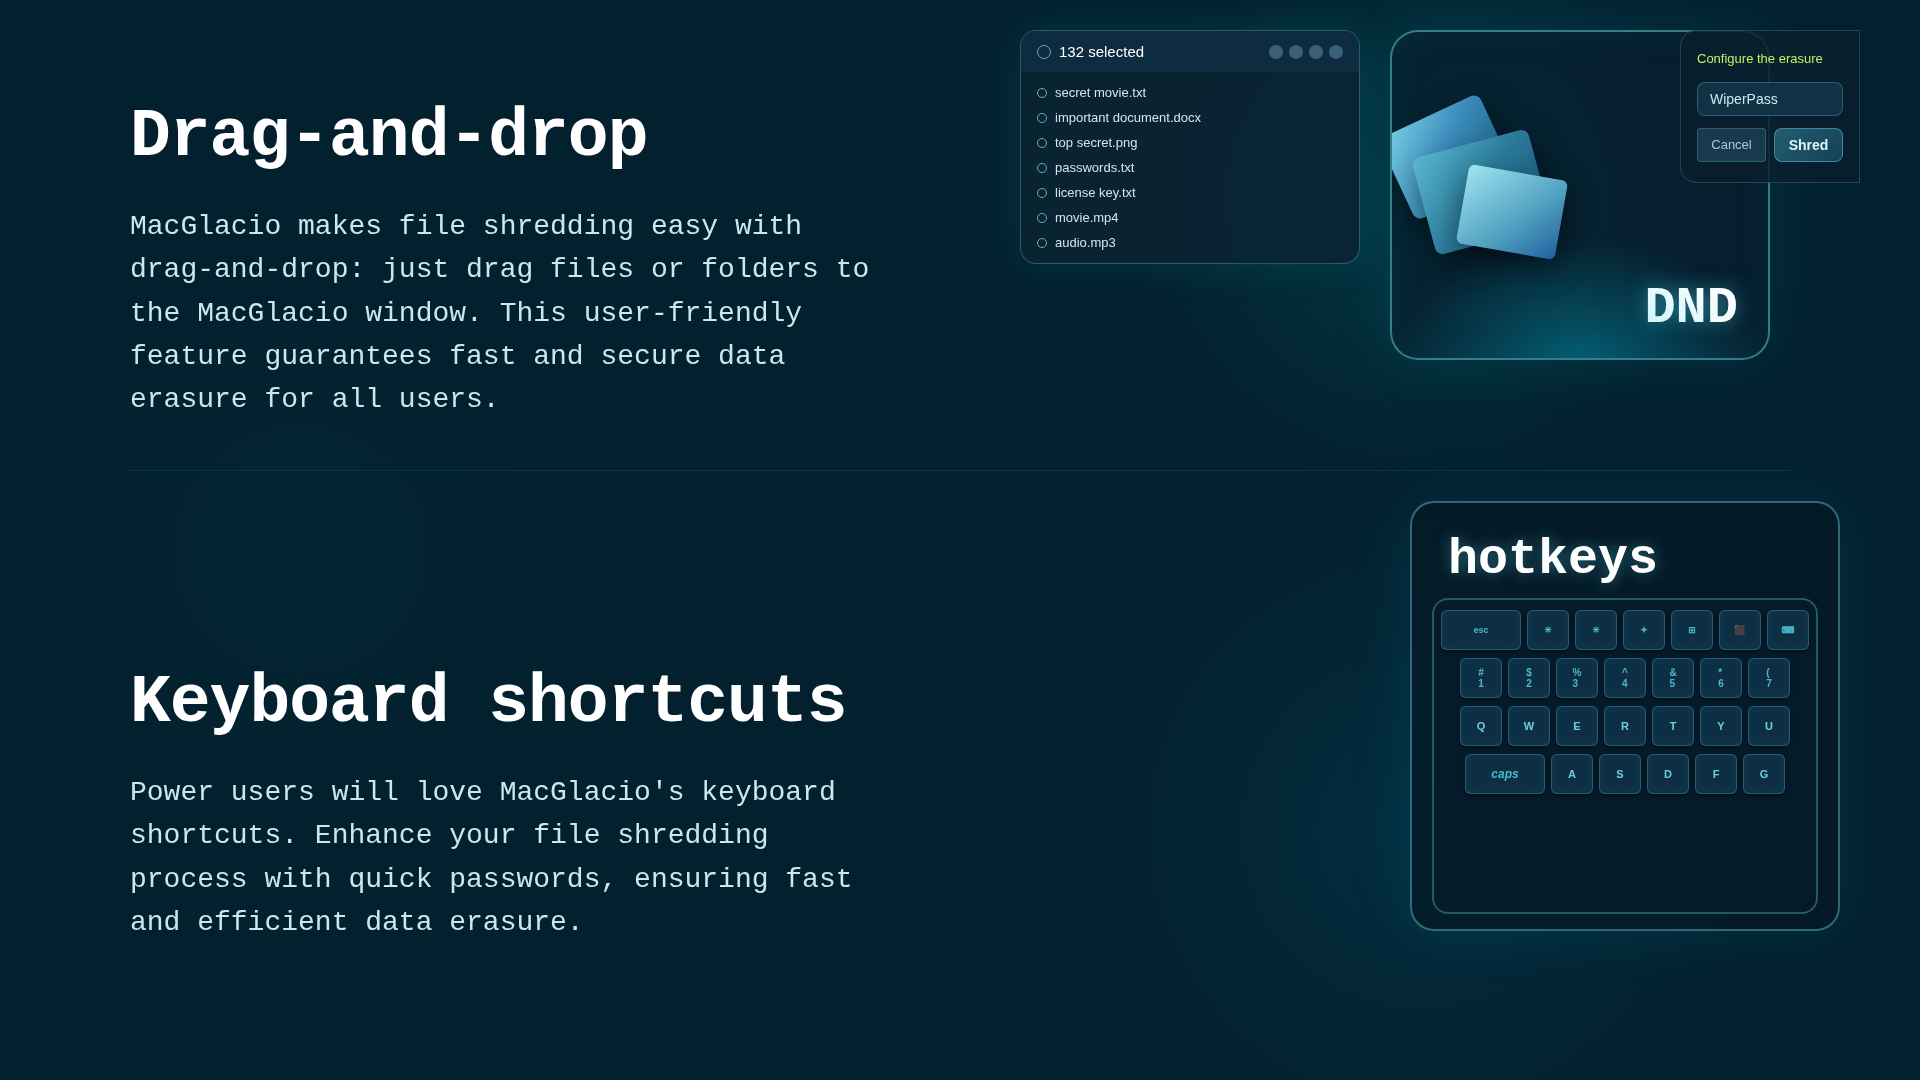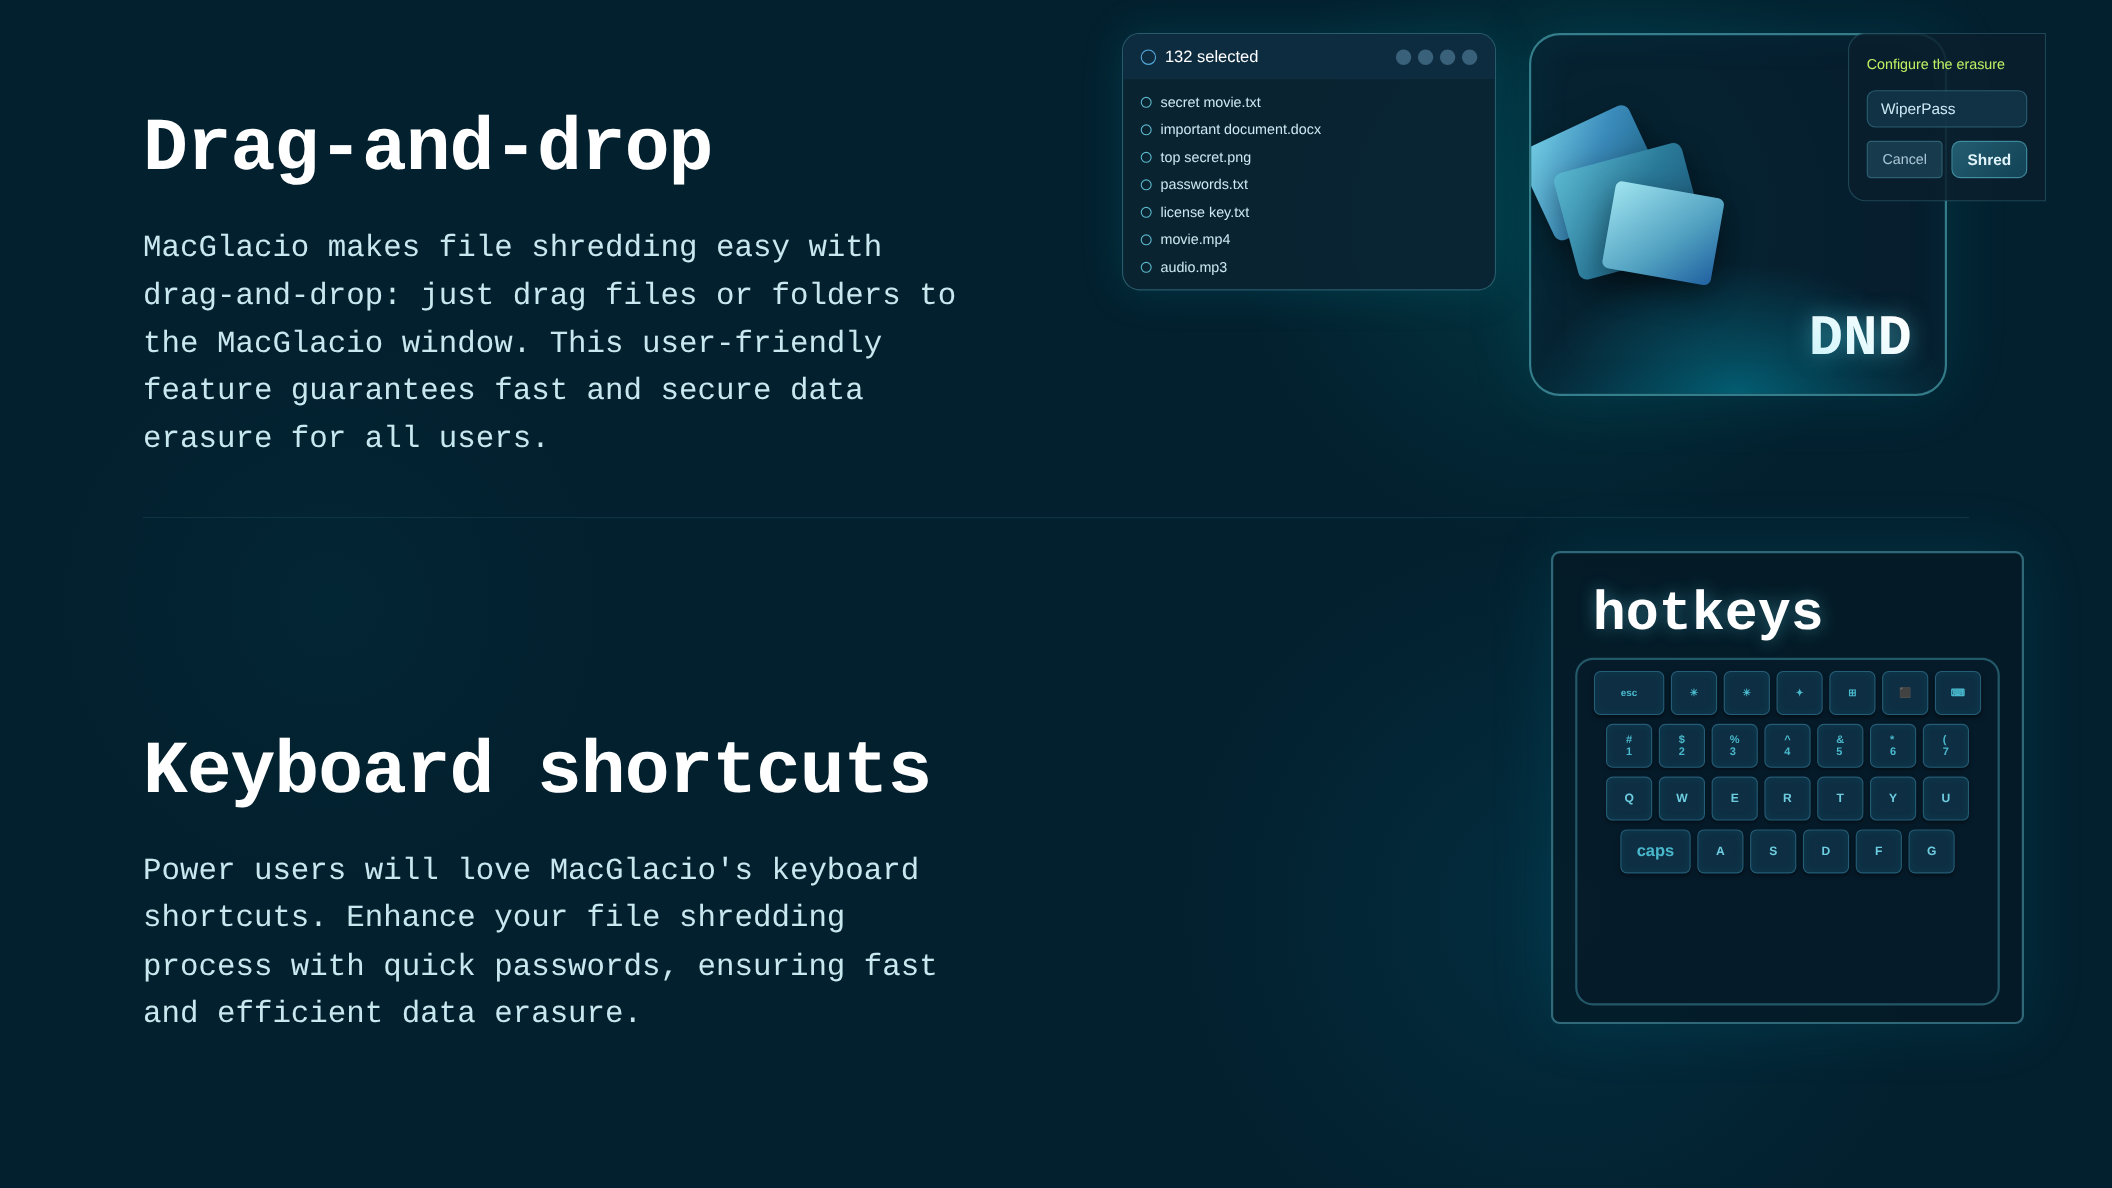--- a/index.html
+++ b/index.html
@@ -329,21 +329,21 @@
       max-width: 820px;
     }
 
     
     .hotkeys-card {
       position: absolute;
       right: 60px;
       top: 20px;
       width: 440px;
       height: 400px;
-      border-radius: 8px;
+      border-radius: 24px;
       border: 2px solid rgba(100, 200, 220, 0.45);
       background: rgba(6, 25, 38, 0.75);
       overflow: hidden;
       box-shadow: 0 0 60px rgba(0, 180, 210, 0.12);
       display: flex;
       flex-direction: column;
     }
 
     .hotkeys-title {
       font-family: 'Courier New', monospace;
@@ -384,21 +384,21 @@
       justify-content: center;
       color: #6ecce0;
       font-size: 11px;
       font-family: -apple-system, sans-serif;
       font-weight: 600;
       box-shadow: 0 2px 4px rgba(0,0,0,0.4), inset 0 0 8px rgba(0, 150, 180, 0.1);
       flex-shrink: 0;
     }
 
     .key-wide {
-      width: 64px;
+      width: 80px;
     }
 
     .key-sym {
       font-size: 9px;
       color: #4ab8cc;
     }
 
     
     .divider {
       height: 1px;
@@ -526,21 +526,21 @@
           <div class="key">Q</div>
           <div class="key">W</div>
           <div class="key">E</div>
           <div class="key">R</div>
           <div class="key">T</div>
           <div class="key">Y</div>
           <div class="key">U</div>
         </div>
 
         <div class="key-row">
-          <div class="key key-wide key-sym" style="font-size:15px;">caps</div>
+          <div class="key key-wide key-sym" style="font-size:12px;font-style:italic;">caps</div>
           <div class="key">A</div>
           <div class="key">S</div>
           <div class="key">D</div>
           <div class="key">F</div>
           <div class="key">G</div>
         </div>
       </div>
     </div>
   </div>
 </div>

